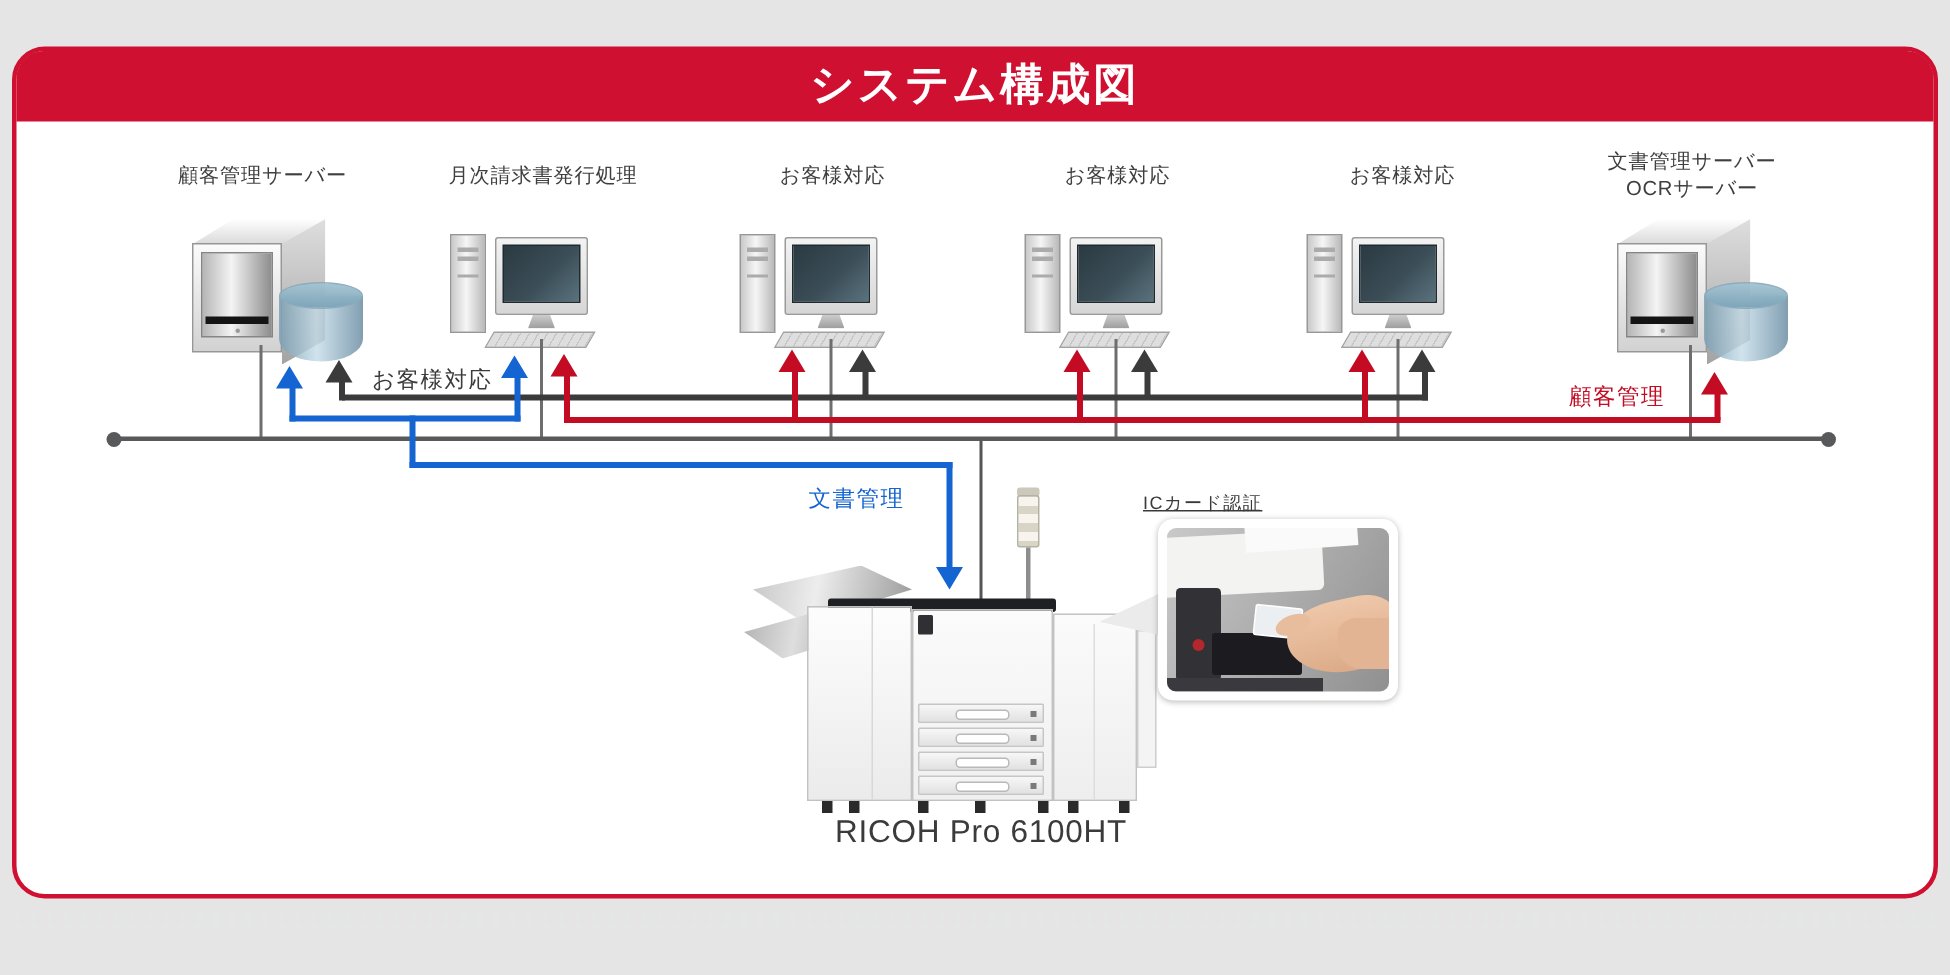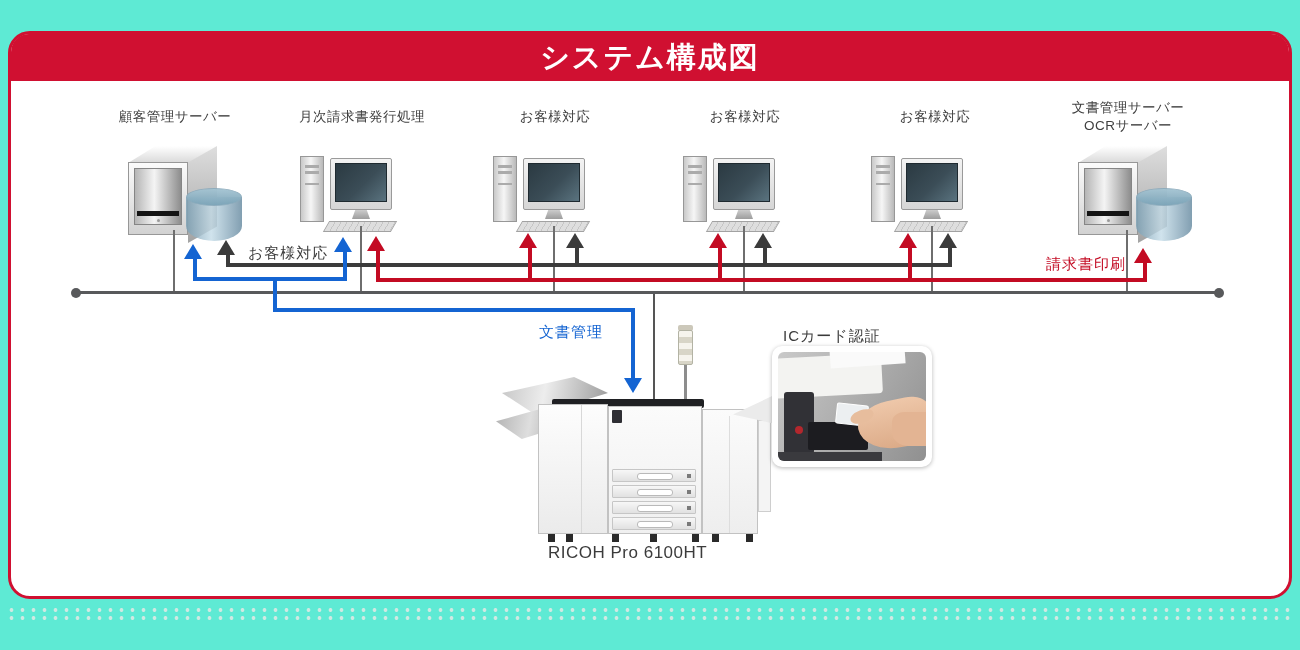--- a/index.html
+++ b/index.html
@@ -1,16 +1,16 @@
 <!DOCTYPE html>
 <html><head>
 <meta charset="utf-8">
 <style>
   html,body{margin:0;padding:0;background:#ffffff;}
-  #page{position:relative;width:1300px;height:650px;background:#5eead4;overflow:hidden;
+  #page{position:relative;width:1300px;height:650px;background:#e5e5e5;overflow:hidden;
         font-family:"Liberation Sans","DejaVu Sans",sans-serif;}
 
   
   #frame{position:absolute;left:8px;top:31px;width:1284px;height:568px;box-sizing:border-box;
          border:3px solid #d01031;border-radius:22px;background:#fff;}
   #banner{position:absolute;left:0;top:0;right:0;height:47px;background:#d01031;
           border-radius:18px 18px 0 0;}
   #title{position:absolute;left:0;right:0;top:0;height:47px;line-height:47px;text-align:center;
          color:#fff;font-size:29px;font-weight:bold;letter-spacing:2px;}
 
@@ -94,24 +94,24 @@
   .pr-drawer{position:absolute;left:112px;width:84px;height:13px;box-sizing:border-box;border:1px solid #c6c6c6;border-radius:1px;
              background:linear-gradient(180deg,#f7f7f7,#e1e1e1);}
   .pr-handle{position:absolute;left:24px;top:3px;width:34px;height:5px;background:#ffffff;border:1px solid #b9b9b9;border-radius:3px;}
   .pr-latch{position:absolute;right:4px;top:4px;width:4px;height:4px;background:#7a7a7a;}
   .pr-right{position:absolute;left:202px;top:84px;width:56px;height:125px;box-sizing:border-box;
             background:linear-gradient(180deg,#fbfbfb,#eeeeee);border:1px solid #c2c2c2;}
   .pr-rseam{position:absolute;left:26px;top:6px;bottom:0;width:1px;background:#ddd;}
   .pr-peek{position:absolute;left:258px;top:95px;width:13px;height:92px;box-sizing:border-box;
            background:#f4f4f4;border:1px solid #cecece;}
   .wheel{position:absolute;top:209px;width:7px;height:8px;background:#2a2a2a;}
-  #ricoh-label{position:absolute;left:548px;top:543px;width:212px;font-size:17px;color:#3b3b3b;letter-spacing:.5px;}
-
-  
-  #callout-label{position:absolute;left:783px;top:327px;font-size:15px;color:#3a3a3a;letter-spacing:1px;}
+  #ricoh-label{position:absolute;left:548px;top:543px;width:212px;text-align:center;font-size:21px;color:#3b3b3b;letter-spacing:.5px;}
+
+  
+  #callout-label{position:absolute;left:762px;top:327px;font-size:12px;color:#3a3a3a;letter-spacing:1px;text-decoration:underline;}
   #callout-wedge{position:absolute;left:733px;top:390px;width:52px;height:36px;background:#ebebeb;
                  clip-path:polygon(0 68%,100% 0,100% 100%);}
   #callout-box{position:absolute;left:772px;top:346px;width:160px;height:121px;background:#fff;border-radius:10px;
                box-shadow:0 1px 4px rgba(0,0,0,.28);}
   #callout-photo{position:absolute;left:6px;top:6px;right:6px;bottom:6px;border-radius:6px;overflow:hidden;
                  background:linear-gradient(120deg,#c9c9c9,#909090);}
   .ph-machinetop{position:absolute;left:-8px;top:4px;width:112px;height:40px;background:#f3f3f1;border-radius:4px;transform:rotate(-3deg);}
   .ph-ledge{position:absolute;left:52px;top:-6px;width:75px;height:20px;background:#fafafa;transform:rotate(-4deg);}
   .ph-panel{position:absolute;left:6px;top:40px;width:30px;height:62px;background:#313136;border-radius:3px;}
   .ph-btn{position:absolute;left:11px;top:34px;width:8px;height:8px;border-radius:50%;background:#b3272d;}
@@ -252,21 +252,21 @@
     <div class="vl" style="left:376px;top:249px;height:31px;"></div>
     <div class="arr up" style="left:367px;top:236px;"></div>
     <div class="vl" style="left:528px;top:246px;height:32px;"></div>
     <div class="arr up" style="left:519px;top:233px;"></div>
     <div class="vl" style="left:718px;top:246px;height:32px;"></div>
     <div class="arr up" style="left:709px;top:233px;"></div>
     <div class="vl" style="left:908px;top:246px;height:32px;"></div>
     <div class="arr up" style="left:899px;top:233px;"></div>
     <div class="vl" style="left:1143px;top:261px;height:19px;"></div>
     <div class="arr up" style="left:1134px;top:248px;"></div>
-    <div class="flowlabel" style="left:1046px;top:255px;color:#c30b23;font-weight:normal;">請求書印刷</div>
+    <div class="flowlabel" style="left:1046px;top:255px;color:#c30b23;font-weight:normal;">顧客管理</div>
   </div>
 
   <div class="c-blue">
     <div class="vl" style="left:193px;top:257px;height:24px;"></div>
     <div class="arr up" style="left:184px;top:244px;"></div>
     <div class="vl" style="left:343px;top:250px;height:31px;"></div>
     <div class="arr up" style="left:334px;top:237px;"></div>
     <div class="hl" style="left:193px;top:277px;width:154px;"></div>
     <div class="vl" style="left:273px;top:277px;height:35px;"></div>
     <div class="hl" style="left:273px;top:308px;width:362px;"></div>

